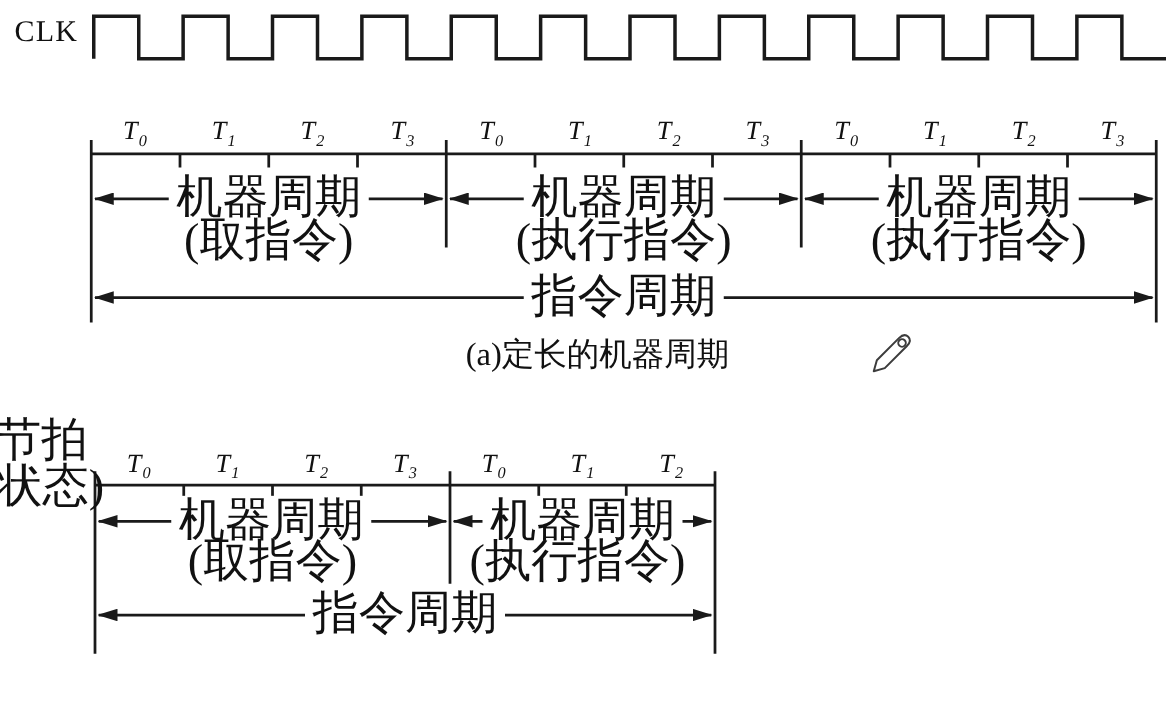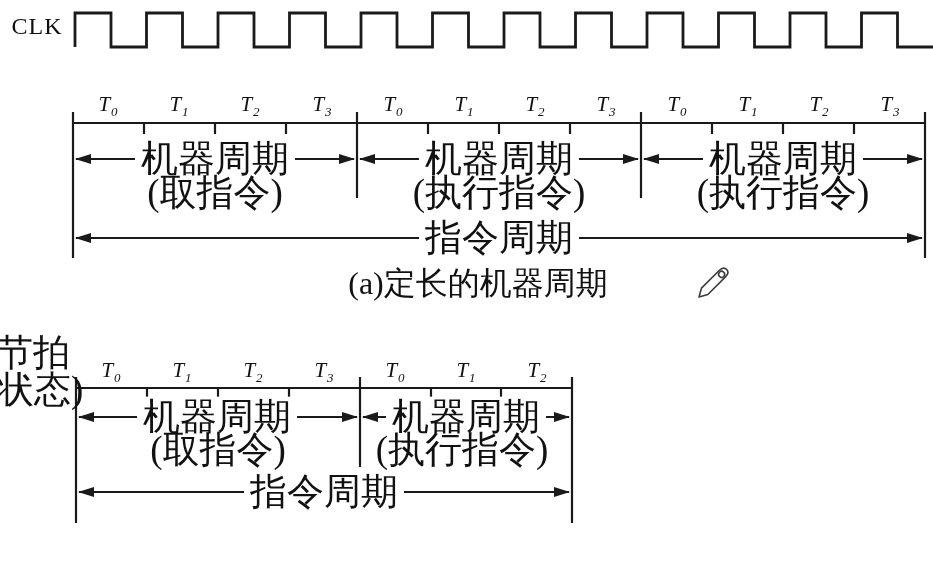--- a/index.html
+++ b/index.html
@@ -12,21 +12,21 @@
   .lnthick{stroke:#1a1a1a;stroke-width:2.8;fill:none;}
   .lbl{
     position:absolute;transform:translate(-50%,-50%);white-space:nowrap;
     line-height:1.1;color:#111;
   }
   .cn{font-size:37px;}
   .bg{background:#fff;padding:0 6px;}
   .clk{font-size:24px;letter-spacing:1px;}
   .tl{font-style:italic;font-size:21px;}
   .tl sub{font-size:13px;font-style:italic;line-height:0;margin-left:1px;}
-  .cap{font-size:32px;}
+  .cap{font-size:26px;}
 </style>
 </head>
 <body>
 
 <div class="stage">
 
   <svg width="933" height="567" viewBox="0 0 933 567">
     <defs>
       <marker id="ah" viewBox="0 0 16 10" markerWidth="16" markerHeight="10" refX="15" refY="5" orient="auto-start-reverse" markerUnits="userSpaceOnUse">
         <path d="M0,0 L16,5 L0,10 Z" fill="#1a1a1a"></path>

